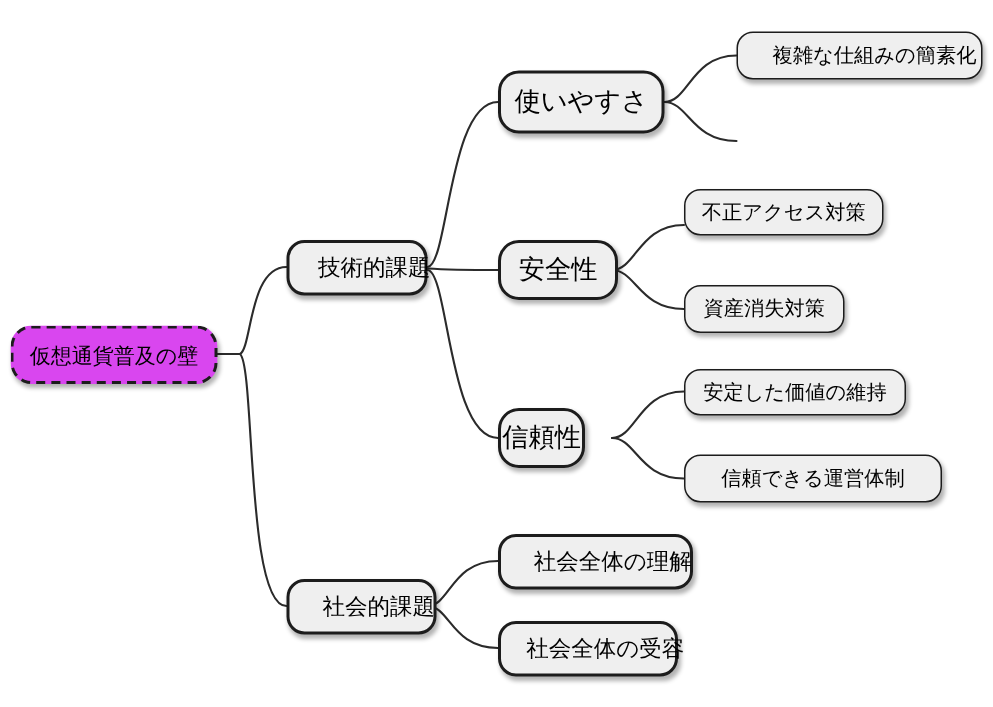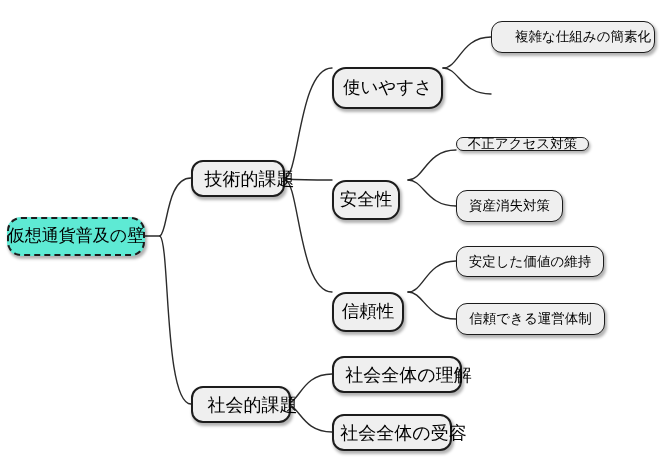--- a/index.html
+++ b/index.html
@@ -37,34 +37,32 @@
     background: #efefef;
     border: 2px solid #1c1c1c;
     border-radius: 12px;
     box-shadow: 1.5px 2.5px 3px rgba(0,0,0,0.30);
     color: #000000;
     white-space: nowrap;
     cursor: default;
     line-height: 1;
   }
   .node--root {
-    background: #5eead4;
+    background: #d946ef;
     border-style: dashed;
     border-radius: 14px;
-    font-size: 17px;
-    font-family: Liberation Mono, monospace;
+    font-size: 14px;
   }
   .node--branch {
-    font-size: 18px;
+    font-size: 15px;
     padding-left: 23px;
   }
   .node--topic {
     font-size: 17.5px;
     border-radius: 14px;
-    margin-top: 20px;
   }
   .node--leaf {
     font-size: 13.5px;
     border-radius: 11px;
     border-width: 1.8px;
   }
 </style>
 </head>
 <body>
 
@@ -92,27 +90,27 @@
     <path d="M285,404 C300,404 301,374 332,374"></path>
     <path d="M285,404 C300,404 301,432 332,432"></path>
   </svg>
 
   <div class="node node--root" style="left:7px; top:217px; width:138px; height:39px;">仮想通貨普及の壁</div>
 
   <div class="node node--branch" style="left:191px; top:160px; width:94px; height:37px;">技術的課題</div>
   <div class="node node--branch" style="left:191px; top:386px; width:100px; height:37px;">社会的課題</div>
 
   <div class="node node--topic" style="left:332px; top:47px; width:111px; height:42px;">使いやすさ</div>
-  <div class="node node--topic" style="left:332px; top:160px; width:68px; height:40px;">安全性</div>
-  <div class="node node--topic" style="left:332px; top:272px; width:72px; height:40px;">信頼性</div>
+  <div class="node node--topic" style="left:332px; top:160px; width:80px; height:40px;">安全性</div>
+  <div class="node node--topic" style="left:332px; top:272px; width:58px; height:40px;">信頼性</div>
 
   <div class="node node--leaf" style="left:491px; top:21px; width:164px; height:32px;padding-left:20px;">複雑な仕組みの簡素化</div>
 
-  <div class="node node--leaf" style="left:456px; top:137px; width:133px; height:14px;">不正アクセス対策</div>
+  <div class="node node--leaf" style="left:456px; top:126px; width:133px; height:31px;">不正アクセス対策</div>
   <div class="node node--leaf" style="left:456px; top:190px; width:107px; height:32px;">資産消失対策</div>
 
   <div class="node node--leaf" style="left:456px; top:246px; width:148px; height:31px;">安定した価値の維持</div>
-  <div class="node node--leaf" style="left:456px; top:303px; width:149px; height:32px;">信頼できる運営体制</div>
+  <div class="node node--leaf" style="left:456px; top:303px; width:172px; height:32px;">信頼できる運営体制</div>
 
   <div class="node node--branch" style="left:332px; top:356px; width:130px; height:37px;">社会全体の理解</div>
   <div class="node node--branch" style="left:332px; top:414px; width:120px; height:37px;">社会全体の受容</div>
 
 </div>
 
 </body></html>

